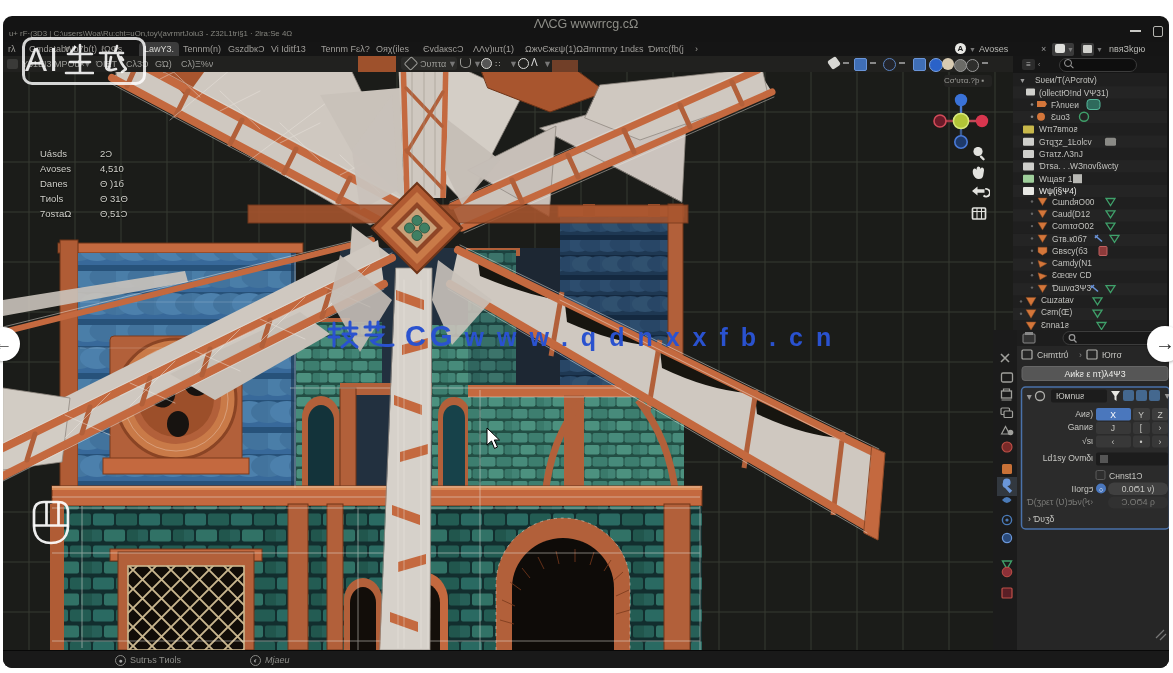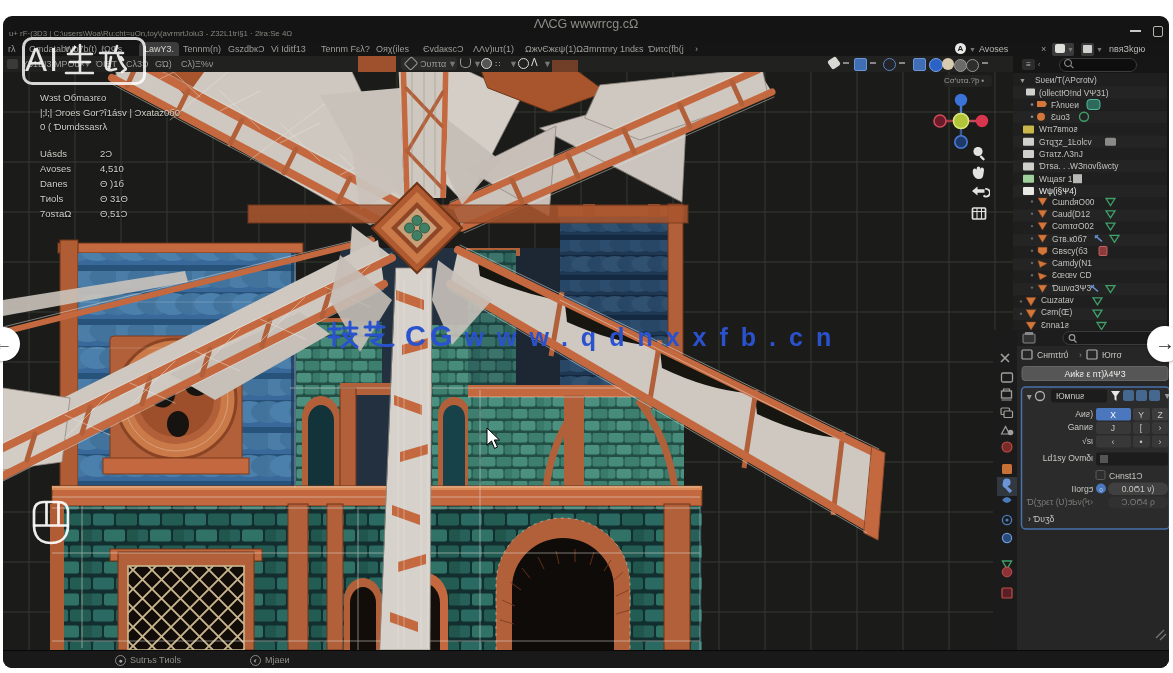--- a/index.html
+++ b/index.html
@@ -100,23 +100,20 @@
     <div style="left:951px;top:2.5px;width:11px;height:11px;background:#6a6a66;border-radius:50%;border:1px solid #999"></div>
     <div style="left:963px;top:2.5px;width:11px;height:11px;background:#2e2e2c;border-radius:50%;border:1px solid #999"></div>
     <div style="left:979px;top:6px;width:6px;height:2px;background:#888"></div>
   </div>
 
   <div class="ov" style="left:941px;top:59px;width:48px;height:12px;background:#232321;border-radius:3px;color:#9a9a96;font-size:8px;line-height:12px;text-align:left">Cσ′υτα.?ϸ ▪</div>
 
   <div class="ov" style="left:355px;top:40px;width:38px;height:16px;background:#b4592f;opacity:.85"></div>
   <div class="ov" style="left:549px;top:44px;width:26px;height:12px;background:#b4592f;opacity:.55"></div>
 
-  <div class="ov" id="stats">Wзst Oбmазrεo
-|;l;| Ͻroes Gor?î1ásv | Ͻxatаz0б0
-0 ( Ɗυmdssasrλ</div>
   <div class="ov" id="stats2"><span>Uásds</span>2Ͻ
 <span>Avоses</span>4,510
 <span>Danes</span>Θ )1б
 <span>Tиols</span>Θ 31Θ
 <span>7оsτаΩ</span>Θ,51Ͻ</div>
 
   <div class="ov" id="aibadge"><span style="vertical-align:top">AI</span><svg width="30" height="34" viewBox="0 0 30 34" style="margin:3px 0 0 4px;vertical-align:top" fill="none" stroke="rgba(255,255,255,.88)" stroke-width="2.6" stroke-linecap="round">
           <path d="M11,4 L6,11 M16,2 V30 M4,11 H28 M6,19 H26 M2,30 H29"></path>
         </svg><svg width="30" height="34" viewBox="0 0 30 34" style="margin:3px 0 0 3px;vertical-align:top" fill="none" stroke="rgba(255,255,255,.88)" stroke-width="2.6" stroke-linecap="round">
           <path d="M3,10 H26 M9,10 V23 Q9,28 15,27 L19,26 M20,3 L18,10 M21,12 Q24,21 29,26 L25,29 M14,14 L12,26 M24,14 L26,17"></path>
@@ -626,21 +623,21 @@
       </g>
 
       <path d="M160,308 l8,-8 M164,310 l6,-6" stroke="#777" stroke-width="1.2"></path>
     </svg>
   </div>
 
   <div class="abs" id="statusbar">
     <span style="position:absolute;left:112px;top:4px;width:9px;height:9px;border:1px solid #8a8a86;border-radius:50%;text-align:center;line-height:9px;font-size:7px;color:#aaa">●</span>
     <span style="position:absolute;left:127px;top:4px;">Sutrъs Tиols</span>
     <span style="position:absolute;left:247px;top:4px;width:9px;height:9px;border:1px solid #8a8a86;border-radius:50%;text-align:center;line-height:9px;font-size:7px;color:#aaa">◐</span>
-    <span style="position:absolute;left:262px;top:4px;">Mjaeи</span>
+    <span style="position:absolute;left:262px;top:4px;font-style:italic;">Mjaeи</span>
   </div>
 </div>
 
 <div style="position:absolute;left:-14px;top:327px;width:34px;height:34px;background:#fff;border-radius:50%;z-index:9;
   color:#3a3a3a;font-size:19px;text-align:center;line-height:33px;box-shadow:0 1px 3px rgba(0,0,0,.3)">←</div>
 <div style="position:absolute;left:1147px;top:326px;width:36px;height:36px;background:#fff;border-radius:50%;z-index:9;
   color:#2a2a2a;font-size:20px;text-align:center;line-height:35px;box-shadow:0 1px 3px rgba(0,0,0,.3)">→</div>
 </div>
 
 </body></html>

